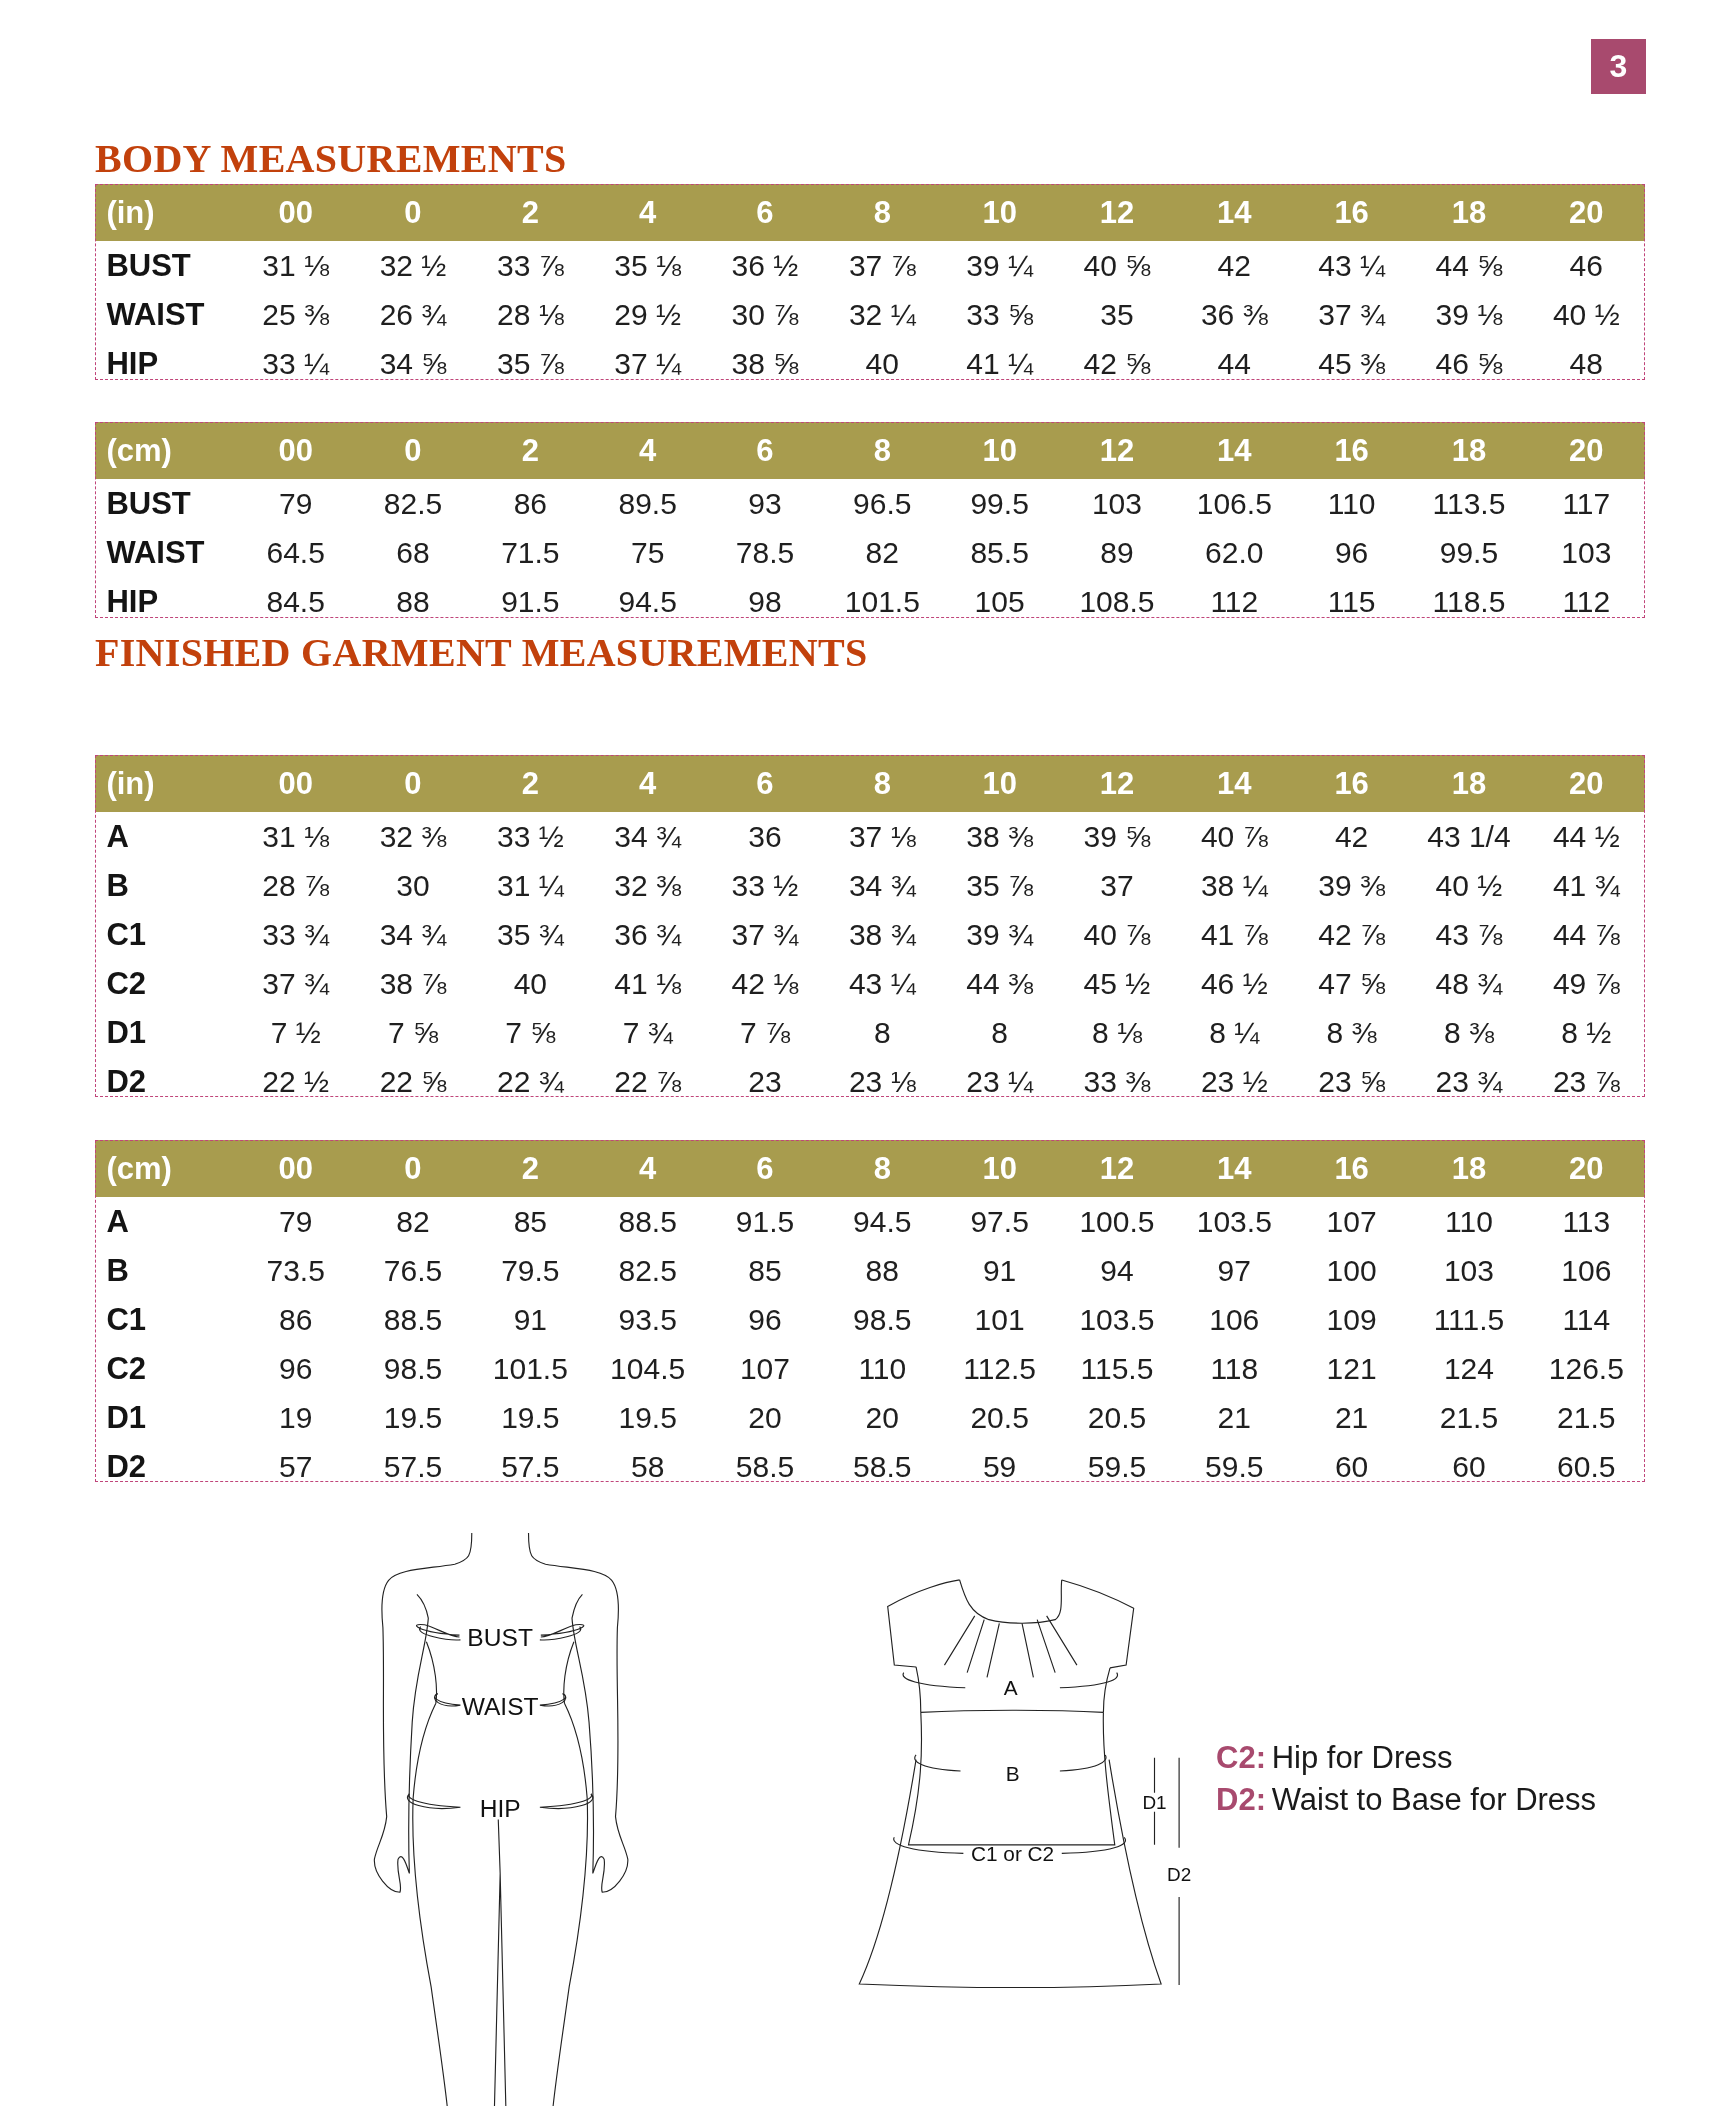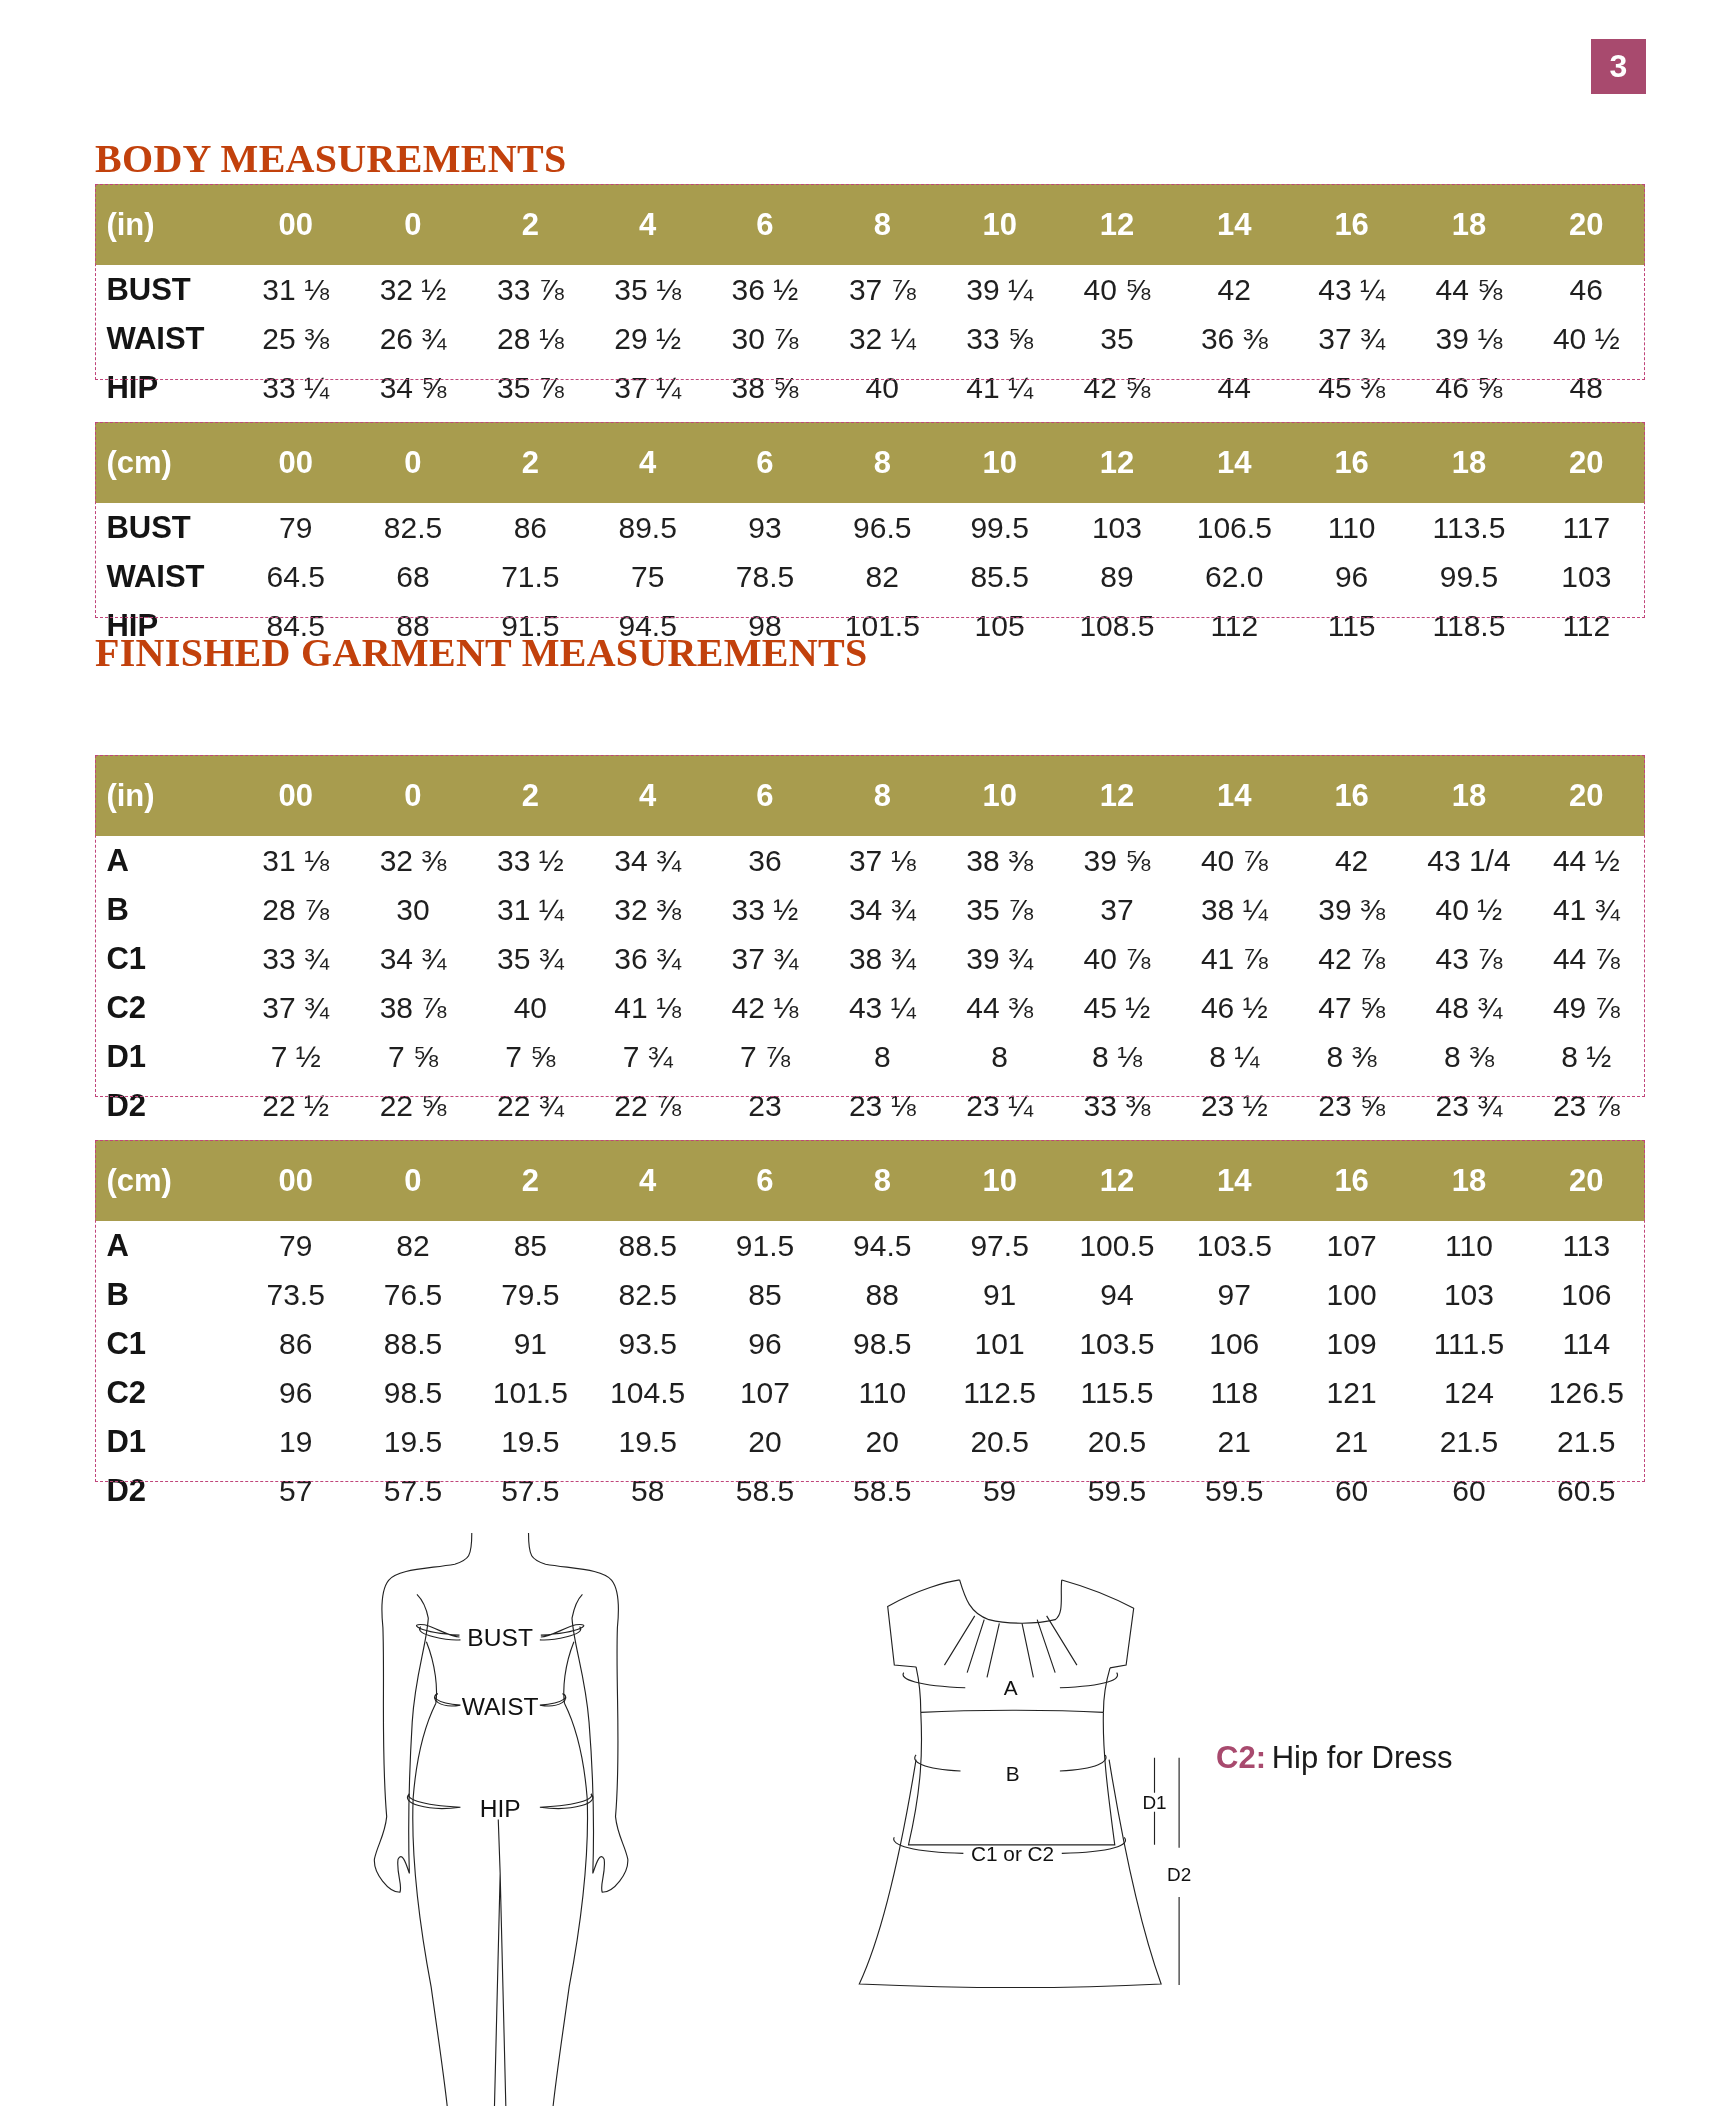--- a/index.html
+++ b/index.html
@@ -10,21 +10,21 @@
                 display: flex; align-items: center; justify-content: center; }
   .section-title { position: absolute; left: 95px; font-weight: bold; font-size: 40px;
                    color: #c2410c; letter-spacing: 0.3px; font-family: Liberation Serif, serif; }
   .tbl { position: absolute; left: 95px; width: 1550px; }
   .tbl .frame { position: absolute; left: 0; right: 0; top: 0; bottom: 0;
                 border-top: 1.9px dashed #c0457a; border-bottom: 1.9px dashed #c0457a;
                 border-left: 1.9px dashed #c0457a; border-right: 1.9px dashed #c0457a;
                 pointer-events: none; }
   .tbl table { border-collapse: collapse; width: 100%; table-layout: fixed; position: relative; }
   .tbl th { background: #a89c4e; color: #ffffff; font-weight: bold; font-size: 31px;
-            height: 49px; padding: 16px; text-align: center; }
+            height: 49px; padding: 4px; text-align: center; }
   .tbl th.unit { text-align: left; padding-left: 11.4px; }
   .tbl td { font-size: 30px; height: 49px; padding: 0; text-align: center; color: #1f1f1f; }
   .tbl td.rowlabel { text-align: left; padding-left: 11.4px; font-weight: bold; font-size: 31px; color: #141414; }
   col.c-label { width: 142px; }
   .figure { position: absolute; }
   .legend { position: absolute; left: 1216px; top: 1737px; font-size: 31px; line-height: 42px; color: #1a1a1a; }
   .legend .k { color: #a84a6e; font-weight: bold; margin-right: 5.7px; }
   svg text { font-family: "Liberation Sans", sans-serif; }
 </style>
 </head>
@@ -500,14 +500,15 @@
   </g>
   <text x="178" y="142" font-size="22" text-anchor="middle" fill="#111">A</text>
   <text x="180" y="232" font-size="22" text-anchor="middle" fill="#111">B</text>
   <text x="180" y="317" font-size="22" text-anchor="middle" fill="#111">C1 or C2</text>
   <text x="330" y="262" font-size="20" text-anchor="middle" fill="#111">D1</text>
   <text x="356" y="338" font-size="20" text-anchor="middle" fill="#111">D2</text>
 </svg>
 
 <div class="legend">
   <div><span class="k">C2:</span><span>Hip for Dress</span></div>
+  <div><span class="k">D2:</span><span>Waist to Base for Dress</span></div>
 </div>
 
 
 </body></html>

